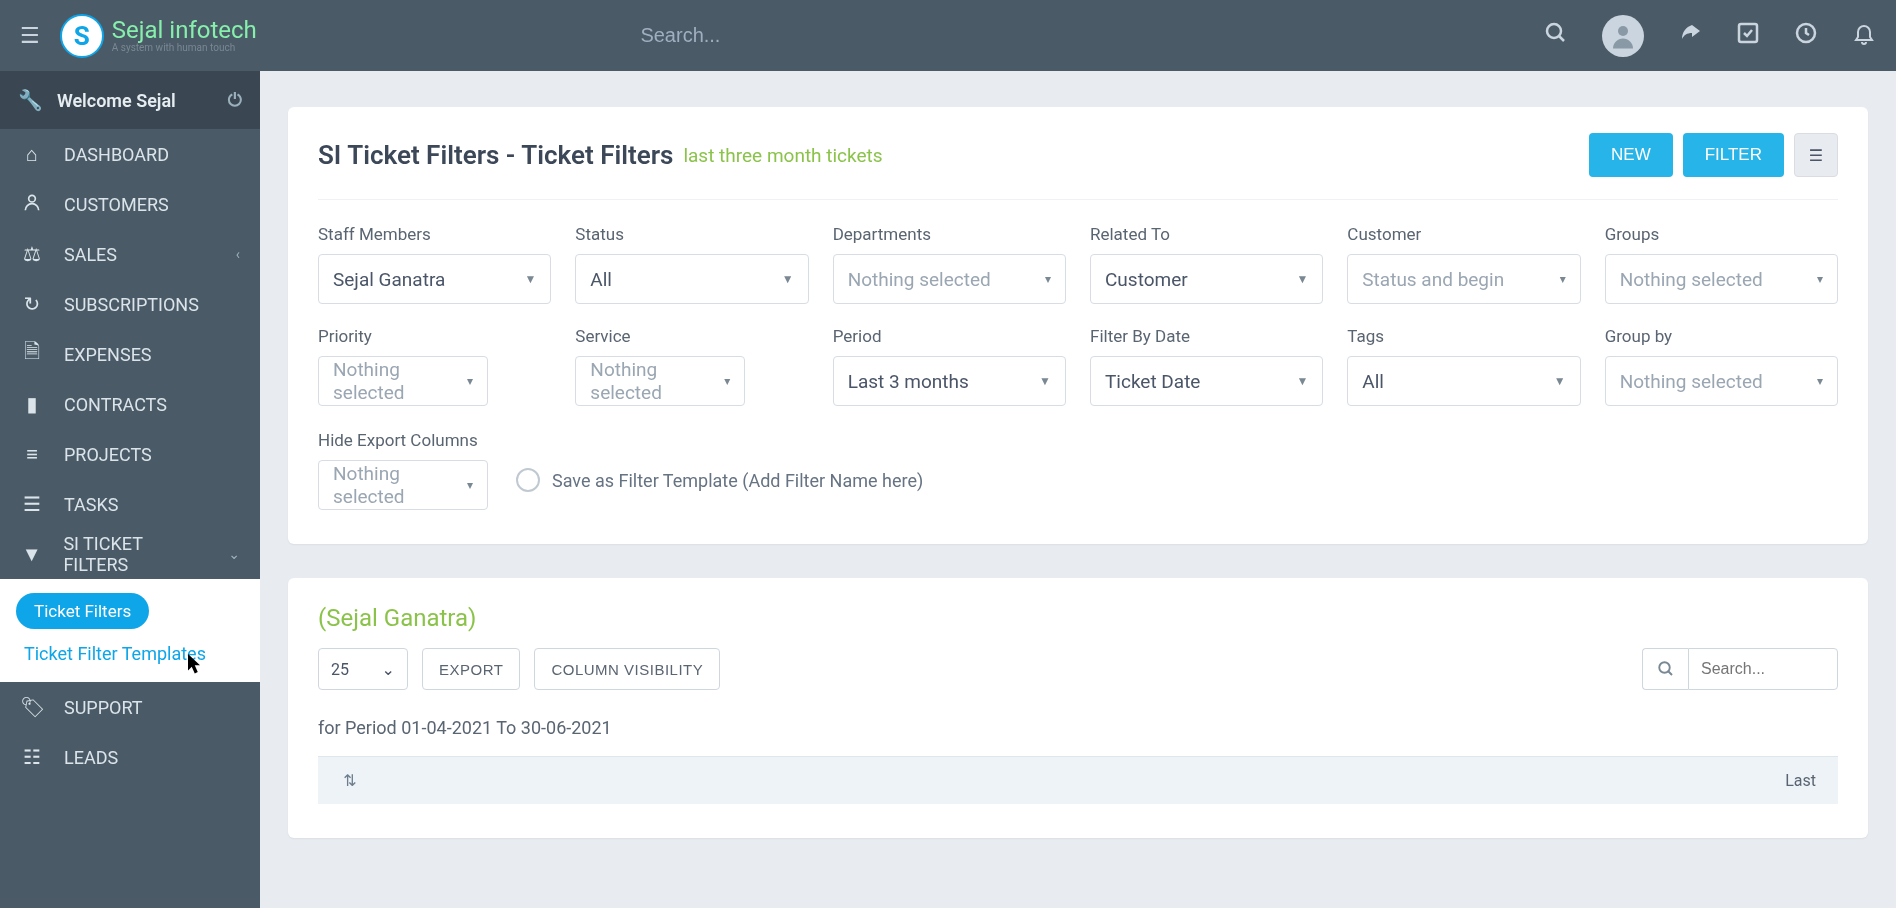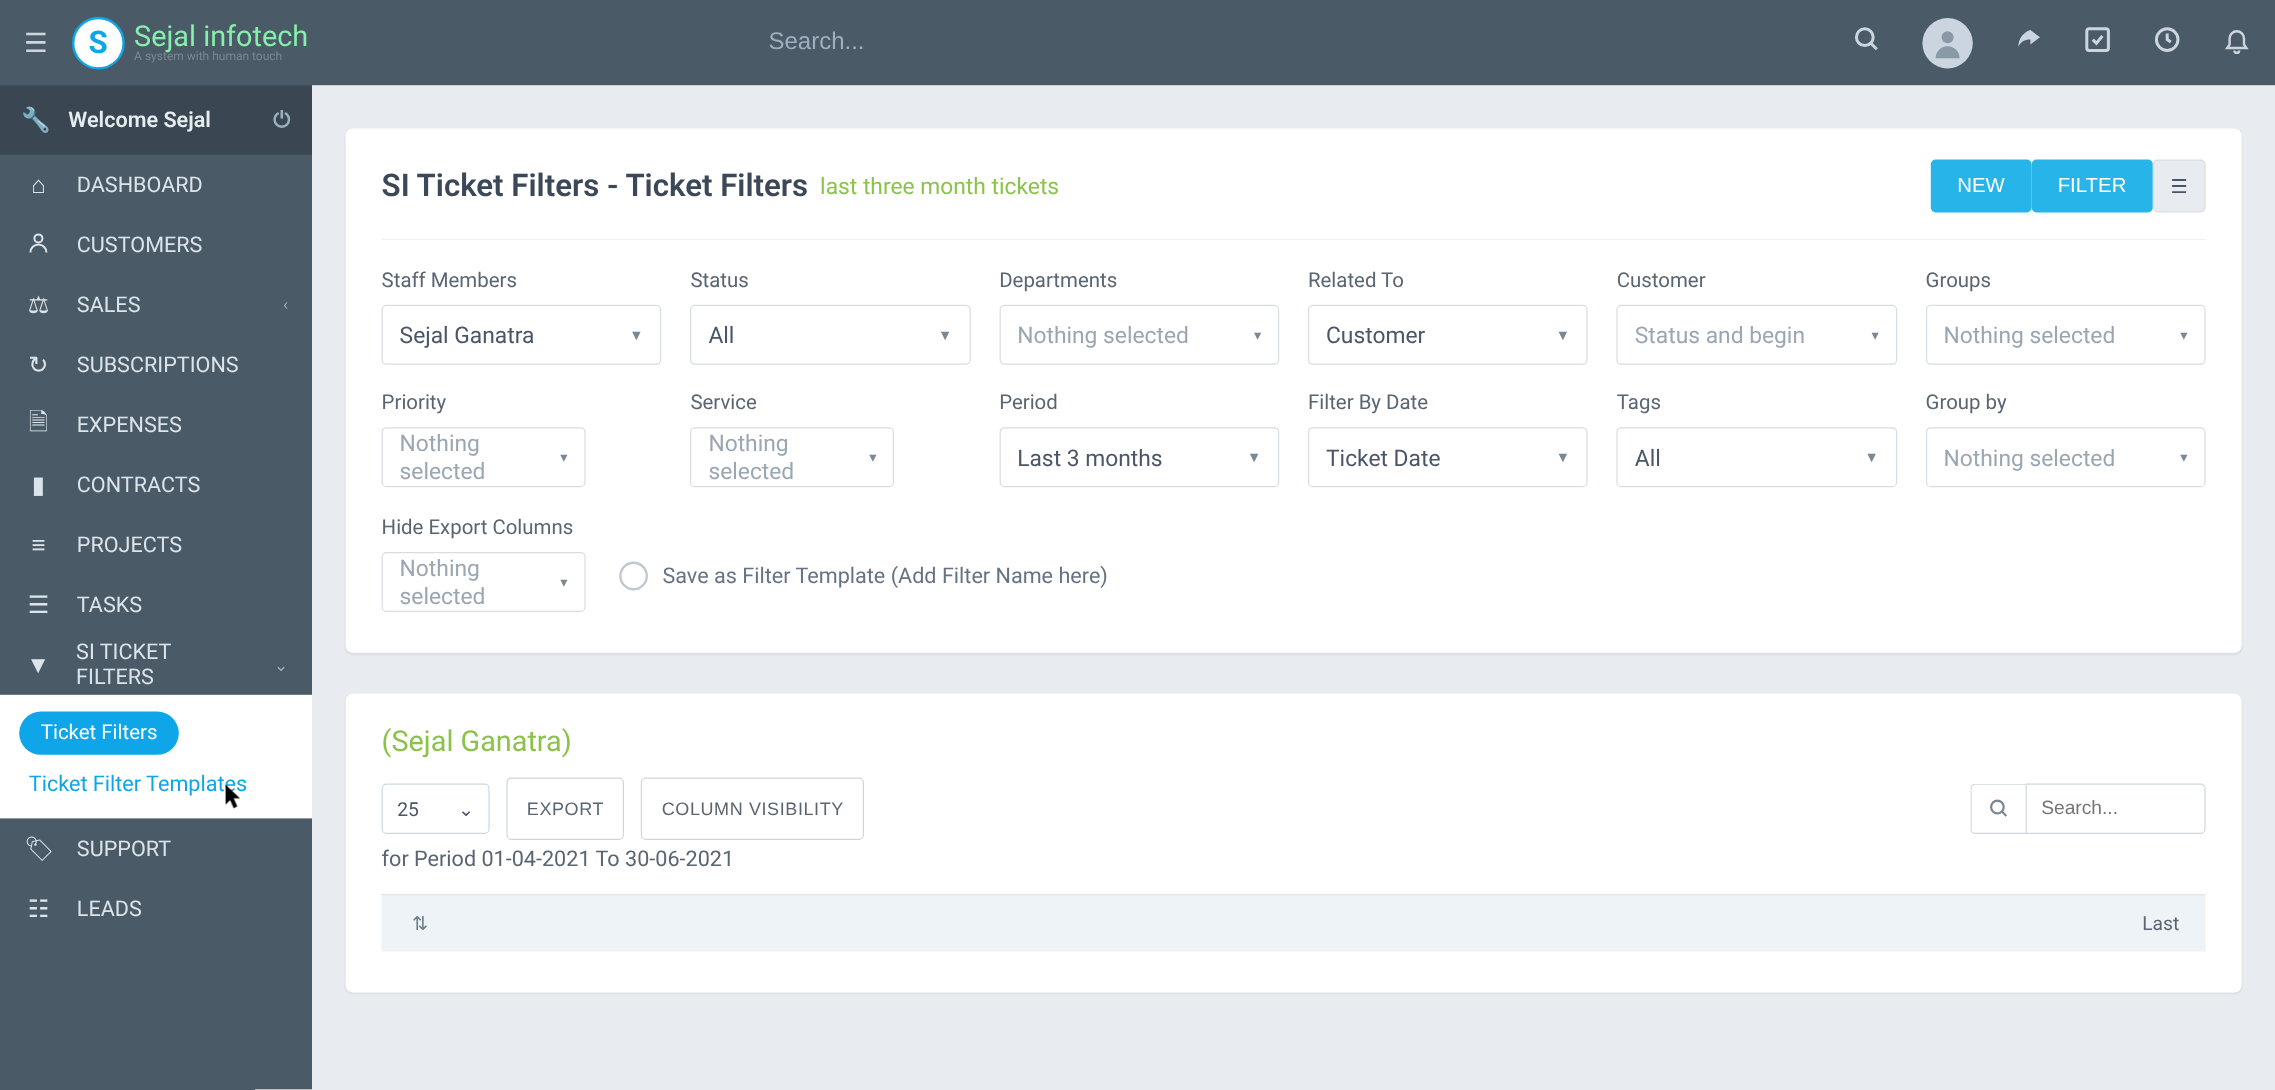--- a/index.html
+++ b/index.html
@@ -37,21 +37,21 @@
 .sb-pill { display:inline-block; background:#0ea5e9; color:#fff; padding:8px 18px; border-radius:20px; font-size:17px; }
 .sb-sublink { padding:14px 8px 4px 8px; color:#0ea5e9; font-size:18px; }
 
 
 .main { flex:1; padding:36px 28px; overflow:auto; }
 .card { background:#fff; border-radius:6px; box-shadow:0 1px 2px rgba(0,0,0,.06); padding:26px 30px 34px; margin-bottom:34px; }
 
 .title-row{ display:flex; align-items:center; }
 .title-row h1{ font-size:26px; font-weight:600; color:#3c4858; }
 .title-row .subtitle{ margin-left:10px; color:#8bc34a; font-size:19px; }
-.title-row .actions{ margin-left:auto; display:flex; }
+.title-row .actions{ margin-left:auto; display:flex; gap:10px; }
 .btn-primary{ background:#27b4e8; color:#fff; border:none; padding:10px 22px; border-radius:4px; font-size:17px; cursor:pointer; }
 .btn-icon-sq{ width:44px; height:44px; background:#e8ecf0; border:1px solid #d9dde2; border-radius:4px; display:flex; align-items:center; justify-content:center; cursor:pointer; }
 
 hr.sep{ border:none; border-top:1px solid #eef2f6; margin:22px 0 24px; }
 
 .filter-grid{ display:grid; grid-template-columns: repeat(6, minmax(0,1fr)); gap:22px 24px; }
 .fg-item label{ display:block; font-size:17px; color:#5a6572; margin-bottom:10px; }
 .select{ width:100%; height:50px; border:1px solid #d7dde3; border-radius:4px; display:flex; align-items:center; padding:0 14px; justify-content:space-between; cursor:pointer; background:#fff; }
 .select .val{ font-size:19px; }
 .select .val.muted{ color:#9aa6b2; }
@@ -59,25 +59,25 @@
 .select.small{ width:170px; }
 
 .row-2 { display:flex; align-items:center; gap:28px; margin-top:24px; }
 .checkbox{ width:24px; height:24px; border:2px solid #c0c9d2; border-radius:50%; display:inline-block; vertical-align:middle; margin-right:12px; cursor:pointer; }
 .save-label{ font-size:18px; color:#667383; }
 
 
 .results-title{ color:#8bc34a; font-size:24px; font-weight:400; margin-bottom:16px; }
 .res-toolbar{ display:flex; align-items:center; gap:14px; }
 .sel-small{ width:90px; height:42px; border:1px solid #cfd7de; border-radius:4px; display:flex; align-items:center; justify-content:space-between; padding:0 12px; background:#fff; cursor:pointer; }
-.btn-outline{ height:52px; padding:0 16px; border:1px solid #cfd7de; background:#fff; color:#5a6572; border-radius:4px; font-size:15px; letter-spacing:.5px; cursor:pointer; }
+.btn-outline{ height:42px; padding:0 16px; border:1px solid #cfd7de; background:#fff; color:#5a6572; border-radius:4px; font-size:15px; letter-spacing:.5px; cursor:pointer; }
 .res-right{ margin-left:auto; display:flex; }
 .search-btn{ width:46px; height:42px; border:1px solid #cfd7de; border-right:none; border-radius:4px 0 0 4px; background:#fff; display:flex; align-items:center; justify-content:center; color:#7a8893; cursor:pointer; }
 .search-field{ width:150px; height:42px; border:1px solid #cfd7de; border-radius:0 4px 4px 0; padding:0 12px; font-size:16px; outline:none; }
-.period-line{ margin-top:6px; font-size:18px; color:#5a6572; }
+.period-line{ margin-top:27px; font-size:18px; color:#5a6572; }
 .table-head{ margin-top:18px; height:48px; background:#eef3f7; border-top:1px solid #dfe6ec; display:flex; align-items:center; color:#5a6572; }
 .th-sort{ width:64px; display:flex; align-items:center; justify-content:center; color:#6c7d8c; }
 .th-last{ margin-left:auto; margin-right:22px; }
 
 .cursor{ position:fixed; left:188px; top:654px; width:18px; height:24px; pointer-events:none; }
 .cursor svg{ width:18px; height:24px; fill:#000; }
 </style>
 </head>
 <body>
 

